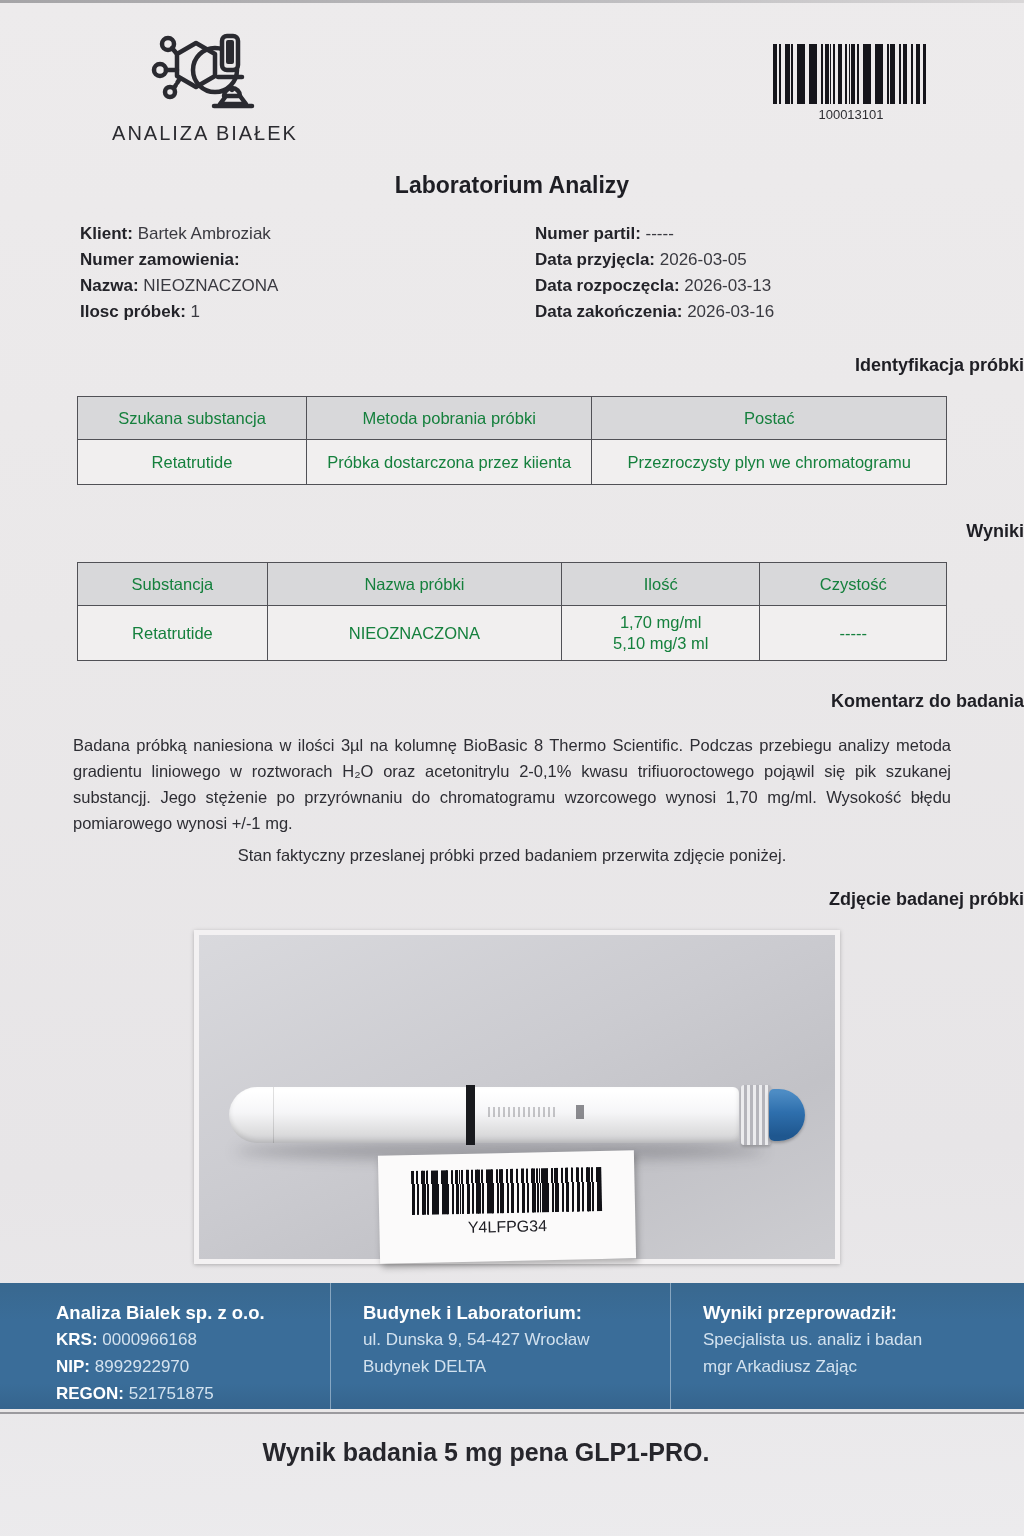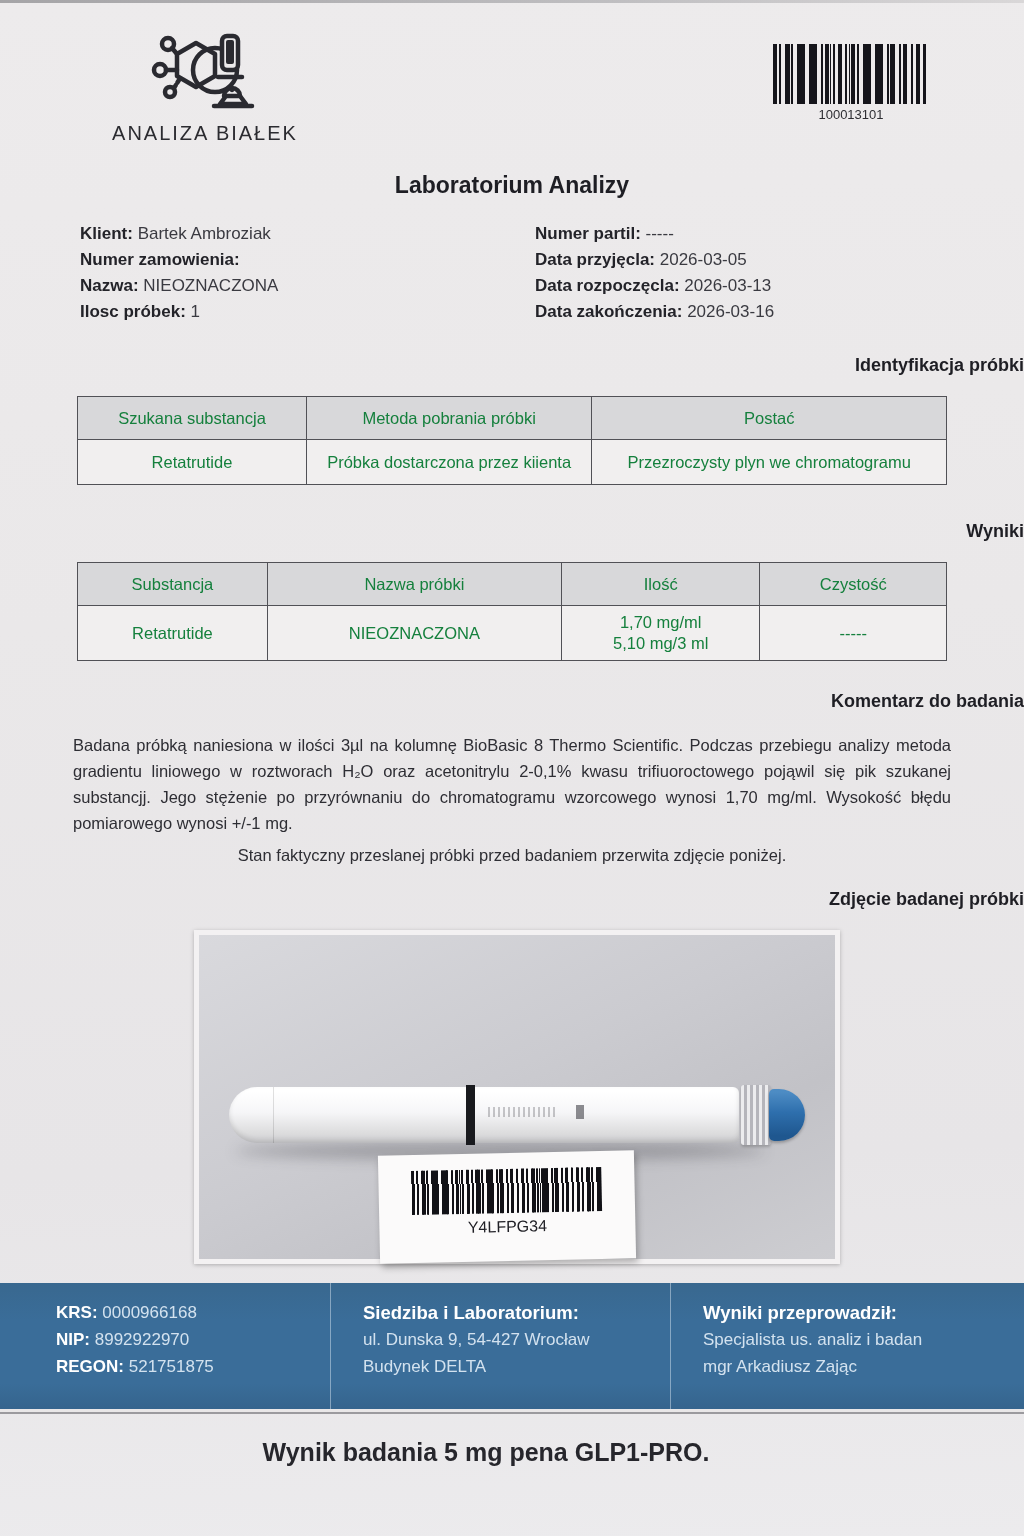--- a/index.html
+++ b/index.html
@@ -217,26 +217,27 @@
     <div class="pen-cap"></div>
     <div class="sample-card">
       <div class="card-barcode"></div>
       <div class="card-code">Y4LFPG34</div>
     </div>
   </div>
   <div class="caption">Wynik badania 5 mg pena GLP1-PRO</div>
 
   <div class="footer">
     <div class="f-col f1">
+      <div class="f-title">Analiza Bialek sp. z o.o.</div>
       <div><b>KRS:</b> <span class="f-val">0000966168</span></div>
       <div><b>NIP:</b> <span class="f-val">8992922970</span></div>
       <div><b>REGON:</b> <span class="f-val">521751875</span></div>
     </div>
     <div class="f-col f2">
-      <div class="f-title">Siedziba i Laboratorium:</div>
+      <div class="f-title">Budynek i Laboratorium:</div>
       <div class="f-val">ul. Dunska 9, 54-427 Wrocław</div>
       <div class="f-val">Budynek DELTA</div>
     </div>
     <div class="f-col f3">
       <div class="f-title">Wyniki przeprowadził:</div>
       <div class="f-val">Specjalista us. analiz i badan</div>
       <div class="f-val">mgr Arkadiusz Zając</div>
     </div>
   </div>
 

